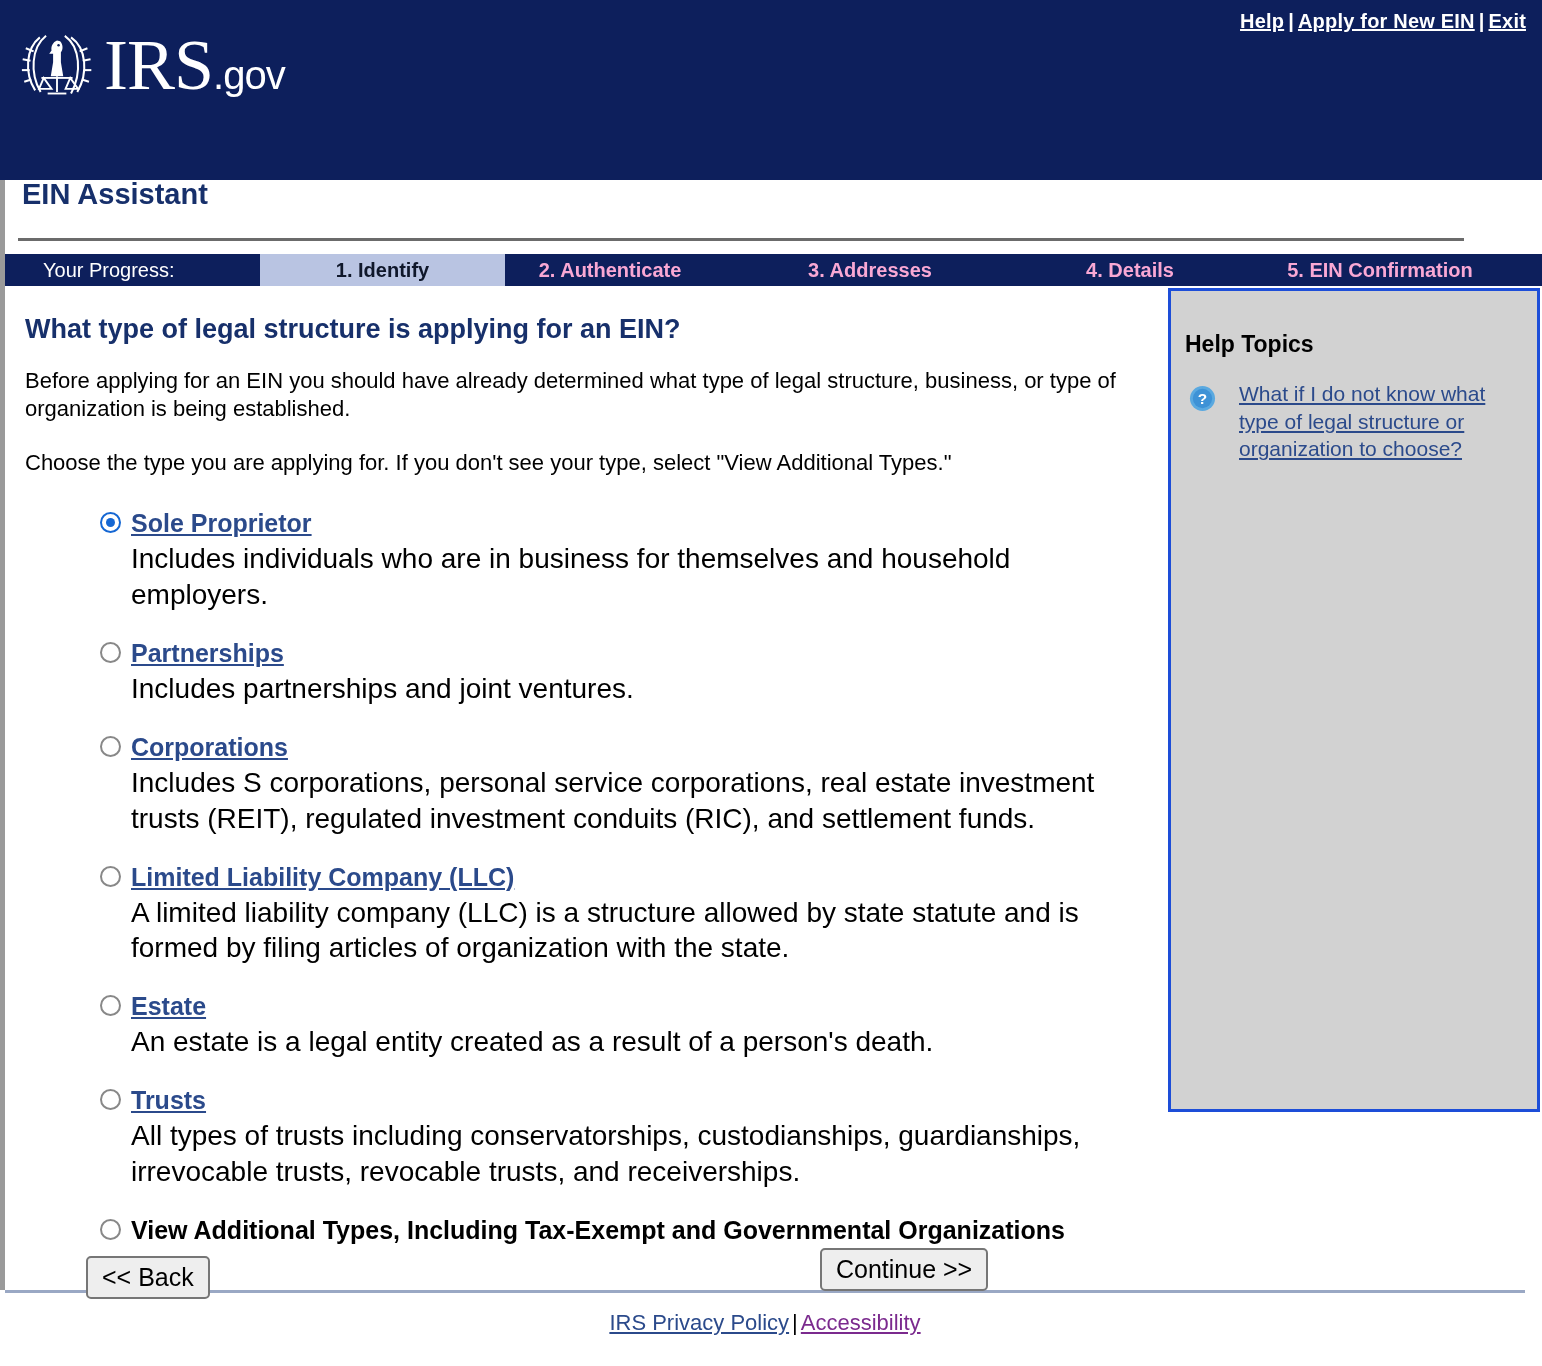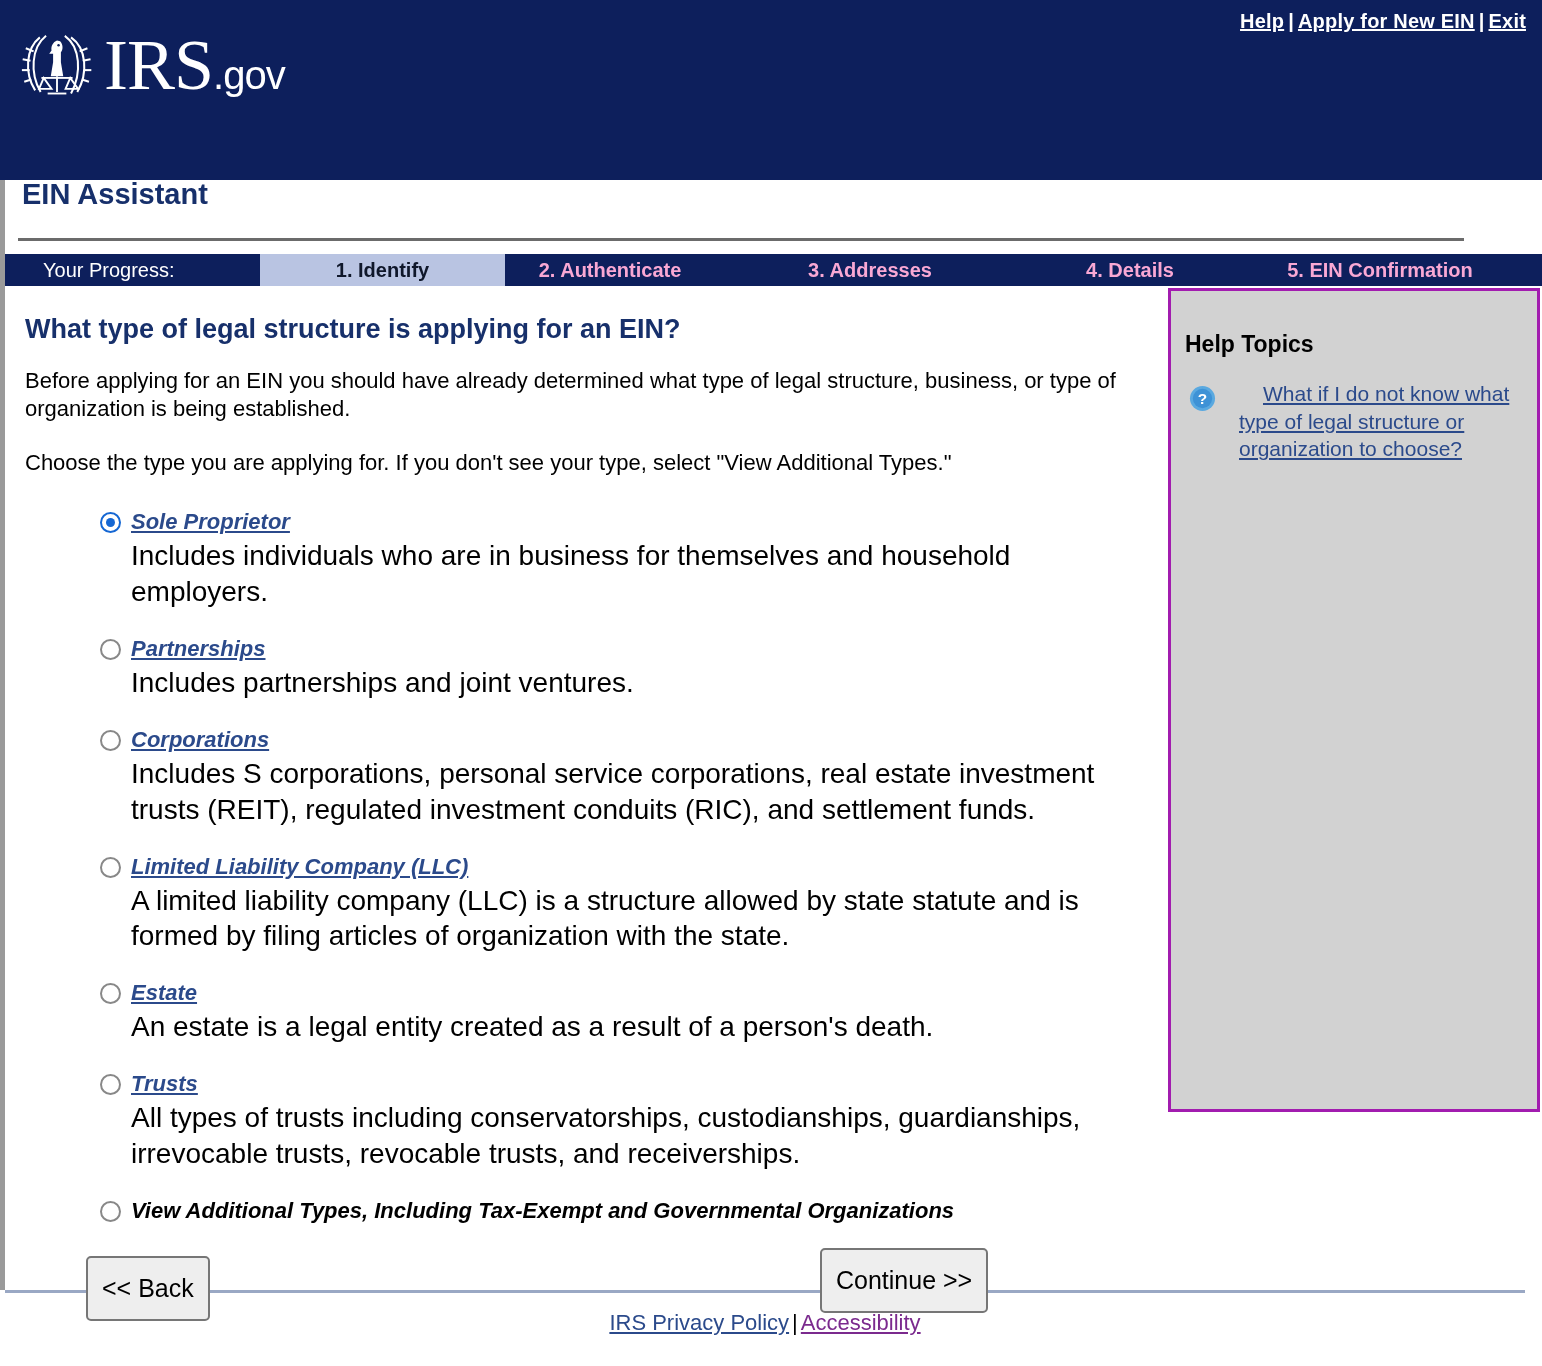--- a/index.html
+++ b/index.html
@@ -175,48 +175,47 @@
   }
   .radio.checked::after {
     content: "";
     position: absolute;
     left: 4px; top: 4px;
     width: 9px; height: 9px;
     border-radius: 50%;
     background: #1567d3;
   }
   .opt-title {
-    font-size: 22px;
+    font-size: 25px;
     font-weight: bold;
     color: #2b4a8b;
     text-decoration: underline;
     display: inline-block;
     cursor: pointer;
-    font-style: italic;
   }
   .opt-title.plain {
     color: #000000;
     text-decoration: none;
     cursor: default;
   }
   .opt-desc {
     margin-top: 3px;
     font-size: 28px;
     line-height: 1.28;
     color: #000000;
     width: 1020px;
   }
 
   
   .help-panel {
     position: absolute;
     left: 1168px; top: 288px;
     width: 372px; height: 824px;
     background: #d2d2d2;
-    border: 3px solid #a21caf;
+    border: 3px solid #1d4ed8;
   }
   .help-heading {
     margin: 40px 0 0 14px;
     font-size: 23px;
     font-weight: bold;
     color: #000000;
   }
   .help-item {
     position: relative;
     margin: 22px 14px 0 14px;
@@ -227,40 +226,39 @@
     left: 4px; top: 5px;
     width: 27px; height: 27px;
   }
   .help-link {
     font-size: 21px;
     line-height: 1.32;
     color: #2b4a8b;
     text-decoration: underline;
     cursor: pointer;
     display: inline;
-    margin-left: 24px;
   }
 
   
   .footer-rule {
     position: absolute;
     left: 5px; top: 1290px;
     width: 1520px; height: 3px;
     background: #9aa8c4;
   }
   .btn {
     position: absolute;
     background: #eeeeee;
     border: 2px solid #767676;
     border-radius: 5px;
     font-family: "Liberation Sans", sans-serif;
     font-size: 25px;
     color: #000000;
     cursor: pointer;
-    padding: 16px 14px;
+    padding: 5px 14px;
   }
   .btn-back { left: 86px; top: 1256px; }
   .btn-continue { left: 820px; top: 1248px; }
 
   .footer-links {
     position: absolute;
     left: 0; top: 1310px;
     width: 1530px;
     text-align: center;
     font-size: 22px;

